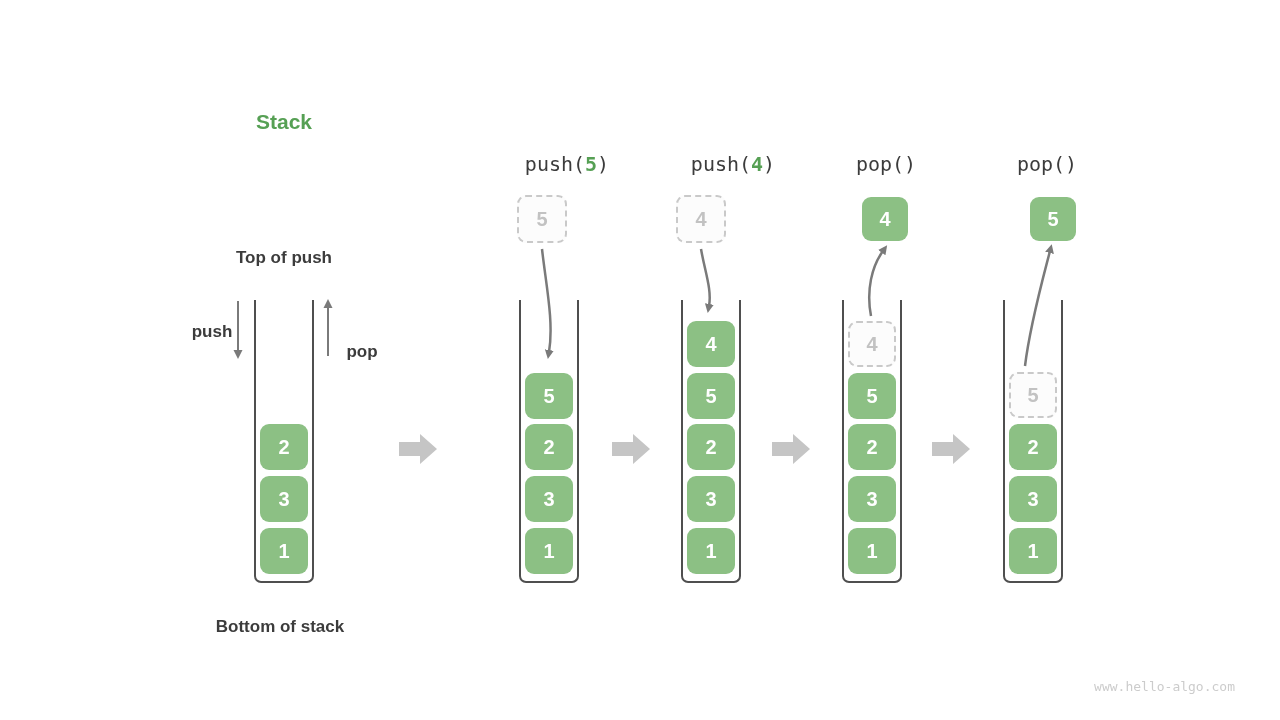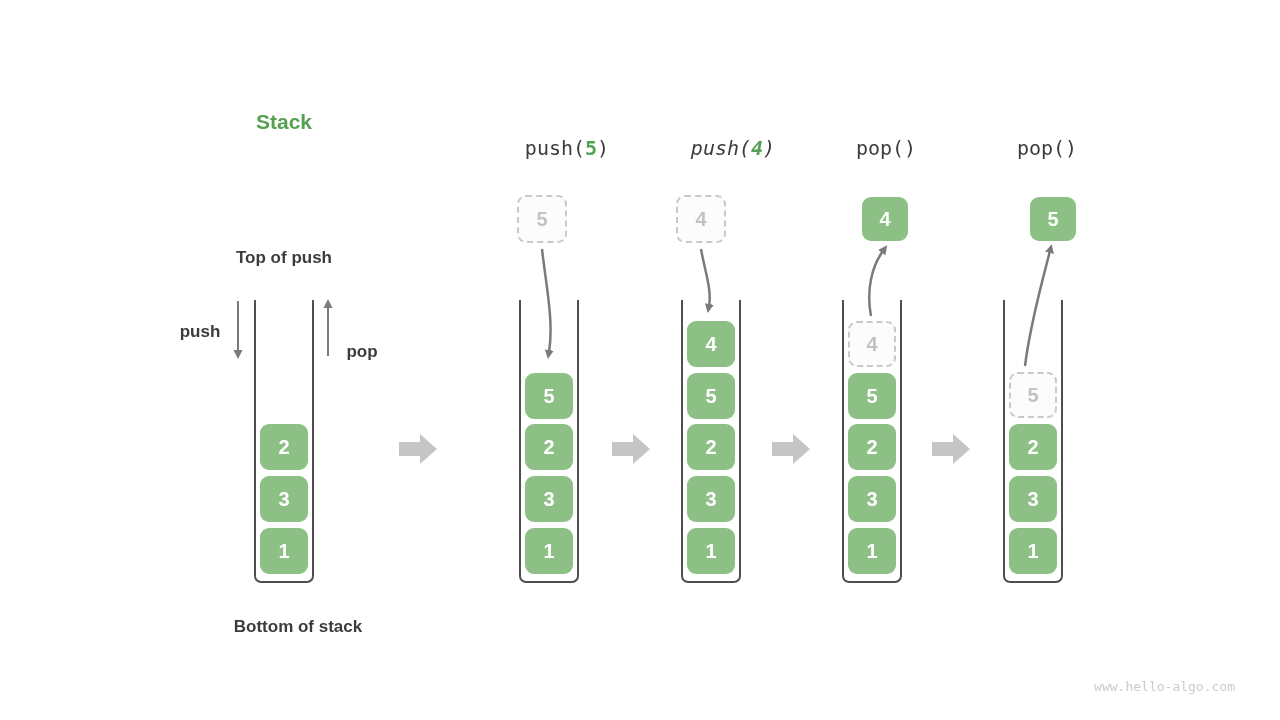--- a/index.html
+++ b/index.html
@@ -9,21 +9,21 @@
     --watermark-text:#CCCCCC;
   }
   html,body{margin:0;padding:0;background:#fff;}
   .canvas{position:relative;width:1280px;height:720px;background:#fff;overflow:hidden;
           font-family:"Liberation Sans",sans-serif;}
   .overlay{position:absolute;left:0;top:0;pointer-events:none;}
   .title{position:absolute;left:284px;top:110px;transform:translateX(-50%);
          font:700 21px "Liberation Sans",sans-serif;color:var(--green-text);white-space:nowrap;}
   .label{position:absolute;transform:translateX(-50%);font:700 17px "Liberation Sans",sans-serif;
          color:var(--dark-text);white-space:nowrap;}
-  .op-call{position:absolute;transform:translateX(-50%);top:136px;
+  .op-call{position:absolute;transform:translateX(-50%);top:152px;
            font:400 20px "DejaVu Sans Mono",monospace;color:var(--dark-text);white-space:nowrap;}
   .op-call .arg{color:var(--green-text);font-weight:700;}
   .stackbox{position:absolute;width:60px;height:283px;top:300px;box-sizing:border-box;
             border-left:2px solid var(--wall);border-right:2px solid var(--wall);
             border-bottom:2px solid var(--wall);border-radius:0 0 7px 7px;}
   .cell{position:absolute;width:48px;height:46px;box-sizing:border-box;border-radius:9px;
         background:var(--box-green);color:#fff;font:700 20px "Liberation Sans",sans-serif;
         display:flex;align-items:center;justify-content:center;}
   .cell.ghost{background:var(--ghost-fill);border:2px dashed var(--dashed-border);
               color:var(--dashed-text);}
@@ -53,28 +53,28 @@
     <path d="M1025,366 C1030,325 1042,282 1050,251" stroke="var(--arrow)" stroke-width="2.5" fill="none" marker-end="url(#ah)"></path>
 
     <path d="M-19,-7 L2,-7 L2,-15 L19,0 L2,15 L2,7 L-19,7 Z" transform="translate(418,449)" fill="var(--block-arrow)"></path>
     <path d="M-19,-7 L2,-7 L2,-15 L19,0 L2,15 L2,7 L-19,7 Z" transform="translate(631,449)" fill="var(--block-arrow)"></path>
     <path d="M-19,-7 L2,-7 L2,-15 L19,0 L2,15 L2,7 L-19,7 Z" transform="translate(791,449)" fill="var(--block-arrow)"></path>
     <path d="M-19,-7 L2,-7 L2,-15 L19,0 L2,15 L2,7 L-19,7 Z" transform="translate(951,449)" fill="var(--block-arrow)"></path>
   </svg>
 
   <div class="title">Stack</div>
   <div class="label" style="left:284px;top:248px;">Top of push</div>
-  <div class="label" style="left:298px;top:617px;">Bottom of stack</div>
-  <div class="label" style="left:200px;top:322px;">push</div>
+  <div class="label" style="left:280px;top:617px;">Bottom of stack</div>
+  <div class="label" style="left:212px;top:322px;">push</div>
   <div class="label" style="left:362px;top:322px;margin-top:20px;">pop</div>
 
   <div class="op-call" style="left:567px;">
     <span>push(</span><span class="arg">5</span><span>)</span>
   </div>
-  <div class="op-call" style="left:733px;font-style:italic;">
+  <div class="op-call" style="left:733px;">
     <span>push(</span><span class="arg">4</span><span>)</span>
   </div>
   <div class="op-call" style="left:886px;">
     <span>pop(</span><span class="arg"></span><span>)</span>
   </div>
   <div class="op-call" style="left:1047px;">
     <span>pop(</span><span class="arg"></span><span>)</span>
   </div>
 
   <div class="cell ghost float-ghost" style="left:517px;top:195px;">5</div>

